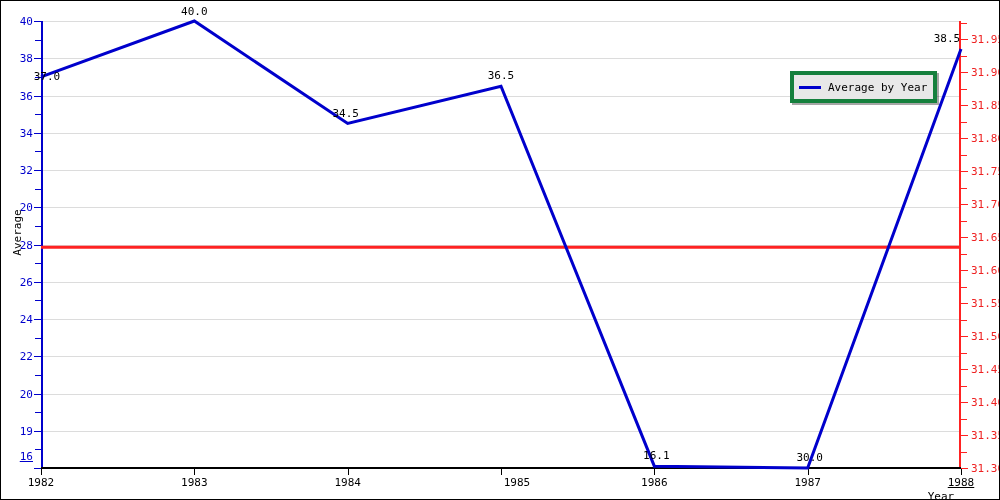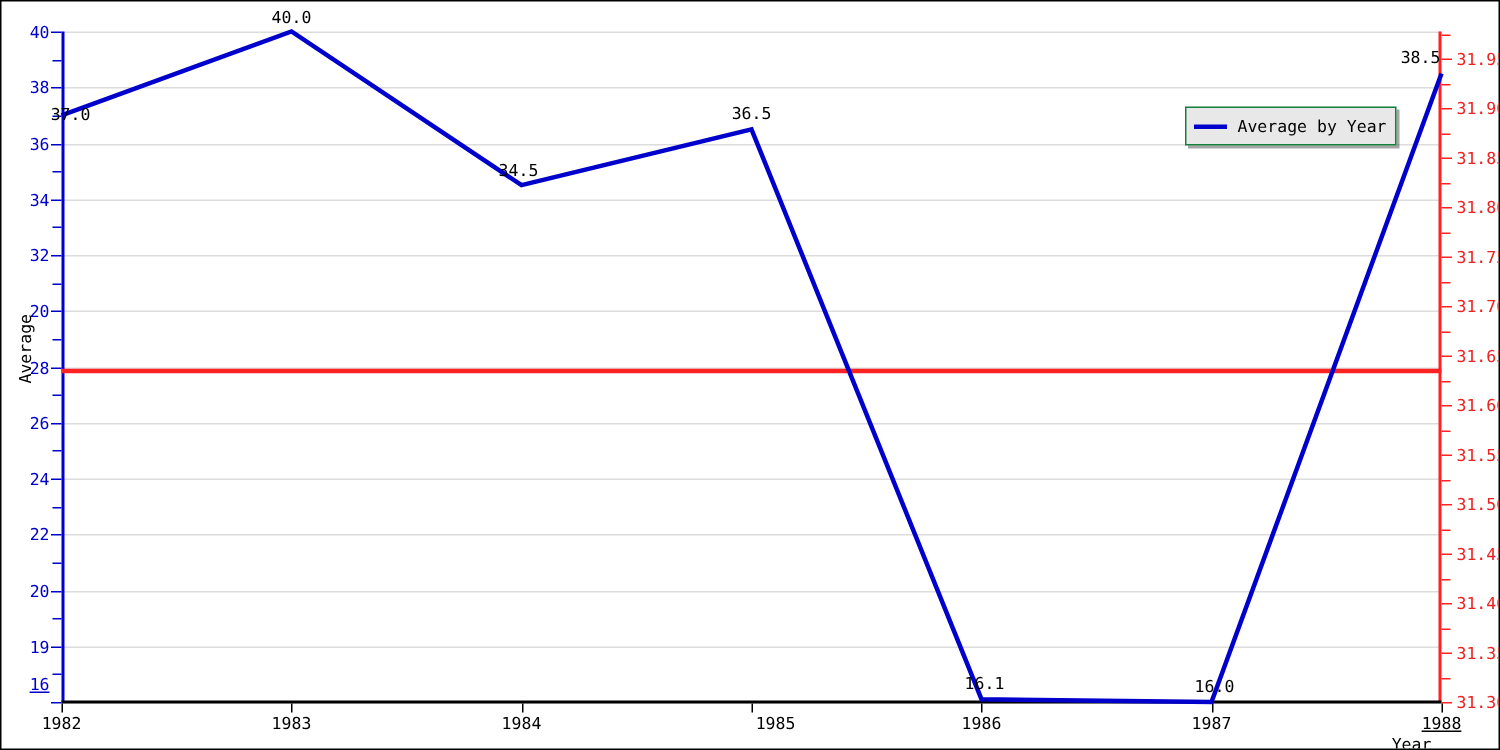--- a/index.html
+++ b/index.html
@@ -151,21 +151,21 @@
     color: #000000;
     white-space: nowrap;
     transform: translateX(-50%);
   }
   
   #legend {
     position: absolute;
     left: 789px;
     top: 70px;
     background: #e8e8e8;
-    border: 1px solid #15803d;
+    border: 4px solid #15803d;
     box-shadow: 2px 2px 0 rgba(0,0,0,0.35);
     padding: 4px 6px 4px 5px;
     box-sizing: border-box;
   }
   .legend-row {
     display: flex;
     align-items: center;
     height: 16px;
   }
   .legend-swatch {
@@ -309,21 +309,21 @@
     <polyline id="career-line" fill="none" stroke="#ff2222" stroke-width="3" points="40,246.29 960,246.29"></polyline>
     <polyline id="year-line" fill="none" stroke="#0000cc" stroke-width="3" points="40.00,75.88 193.33,20.00 346.67,122.44 500.00,85.19 653.33,465.14 806.67,467.00 960.00,47.94"></polyline>
   </svg>
 
   <div id="point-labels">
       <div class="pt-label" style="left: 46px; top: 69.875px;">37.0</div>
       <div class="pt-label" style="left: 193.333px; top: 5px;">40.0</div>
       <div class="pt-label" style="left: 344.667px; top: 107.438px;">34.5</div>
       <div class="pt-label" style="left: 500px; top: 69.1875px;">36.5</div>
       <div class="pt-label" style="left: 655.333px; top: 449.137px;">16.1</div>
-      <div class="pt-label" style="left: 808.667px; top: 451px;">16.0</div>
+      <div class="pt-label" style="left: 808.667px; top: 451px;">30.0</div>
       <div class="pt-label" style="left: 946px; top: 31.9375px;">38.5</div>
     </div>
 
   <div id="ylabel-left">Average</div>
   <div id="xlabel">Year</div>
 
   <div id="legend">
     <div class="legend-row">
       <span class="legend-swatch" style="background:#0000cc"></span>
       <span class="legend-text">Average by Year</span>

